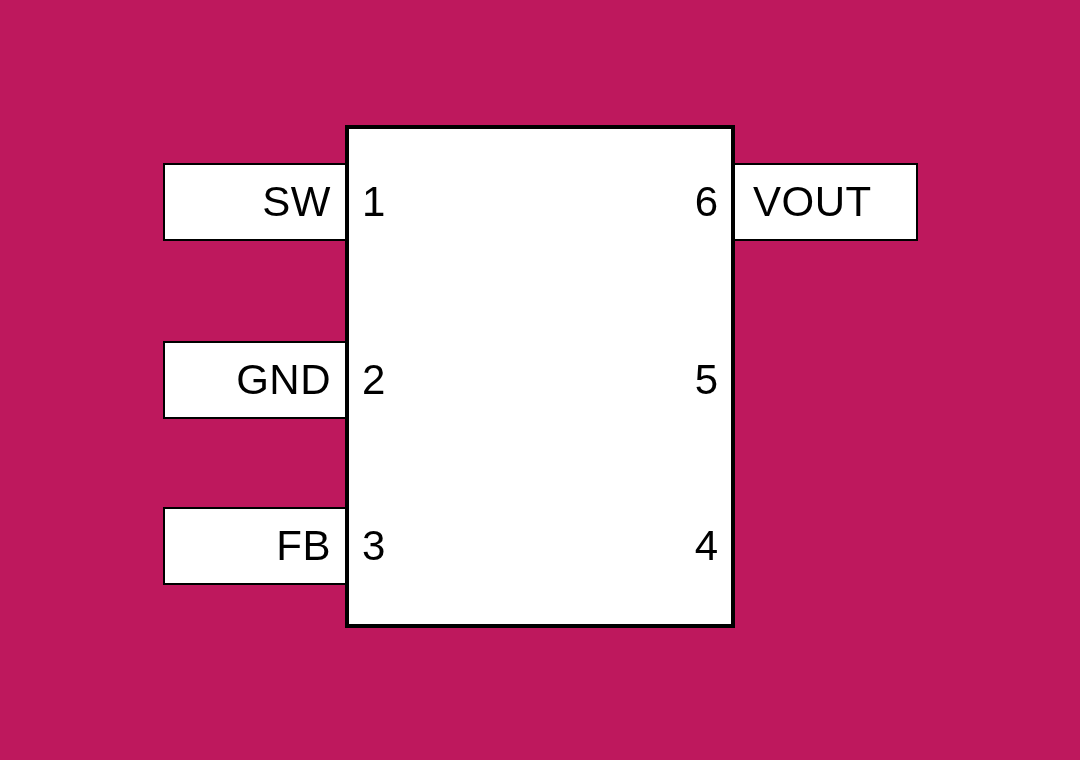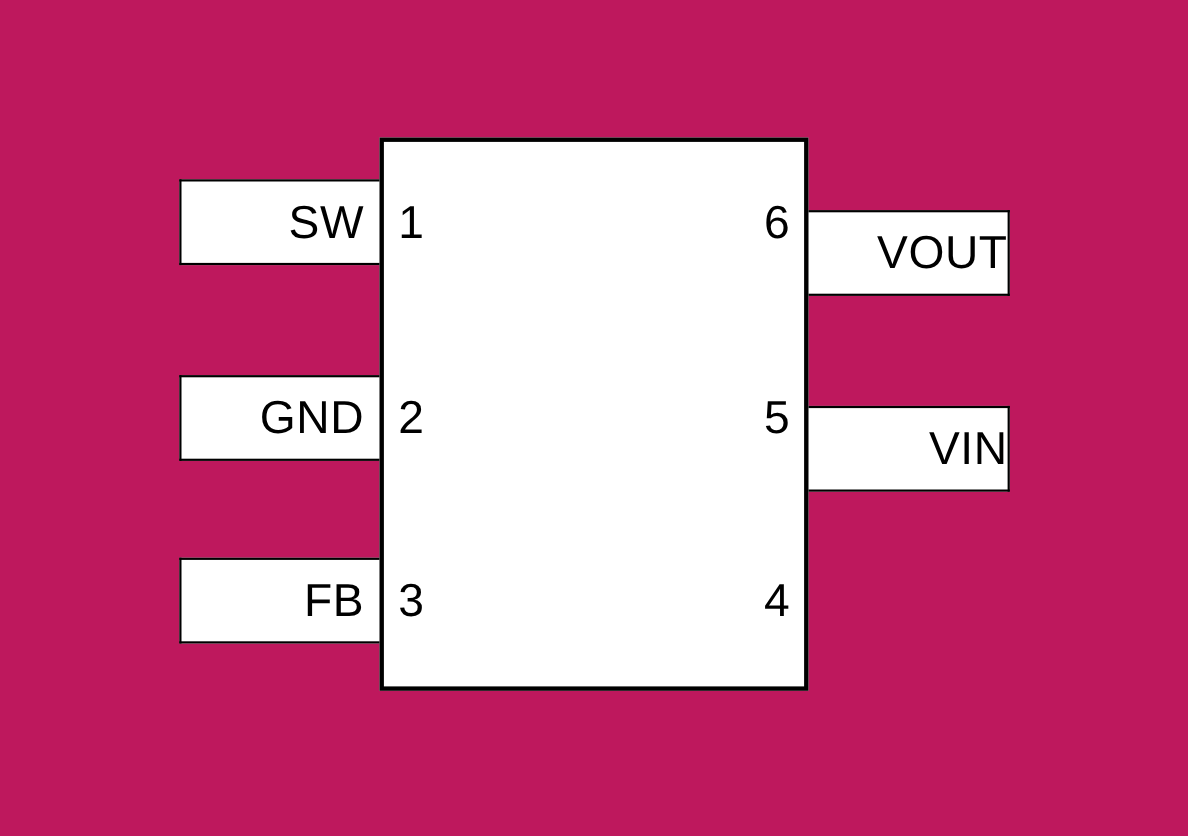--- a/index.html
+++ b/index.html
@@ -49,23 +49,22 @@
   }
   .pin-box.left {
     left: 163px;
     width: 186px;          
     justify-content: flex-end;
     padding-right: 18px;
   }
   .pin-box.right {
     left: 731px;           
     width: 187px;
-    justify-content: flex-end;
+    justify-content: flex-start;
     padding-left: 22px;
-    margin-top: 28px;
   }
   
   .pin-box.left  { border-right: 0; }
   .pin-box.right { border-left: 0; }
 
   .pin-label {
     font-size: 42px;
     line-height: 1;
     letter-spacing: 0.5px;
     white-space: nowrap;
@@ -108,23 +107,20 @@
   <div class="pin-box left row-2">
     <span class="pin-label">GND</span>
   </div>
   <div class="pin-box left row-3">
     <span class="pin-label">FB</span>
   </div>
 
   <div class="pin-box right row-1">
     <span class="pin-label">VOUT</span>
   </div>
-  <div class="pin-box right row-2">
-    <span class="pin-label">VIN</span>
-  </div>
 
   <div class="ic-body"></div>
 
   <div class="pin-number left row-1">1</div>
   <div class="pin-number left row-2">2</div>
   <div class="pin-number left row-3">3</div>
 
   <div class="pin-number right row-1">6</div>
   <div class="pin-number right row-2">5</div>
   <div class="pin-number right row-3">4</div>

